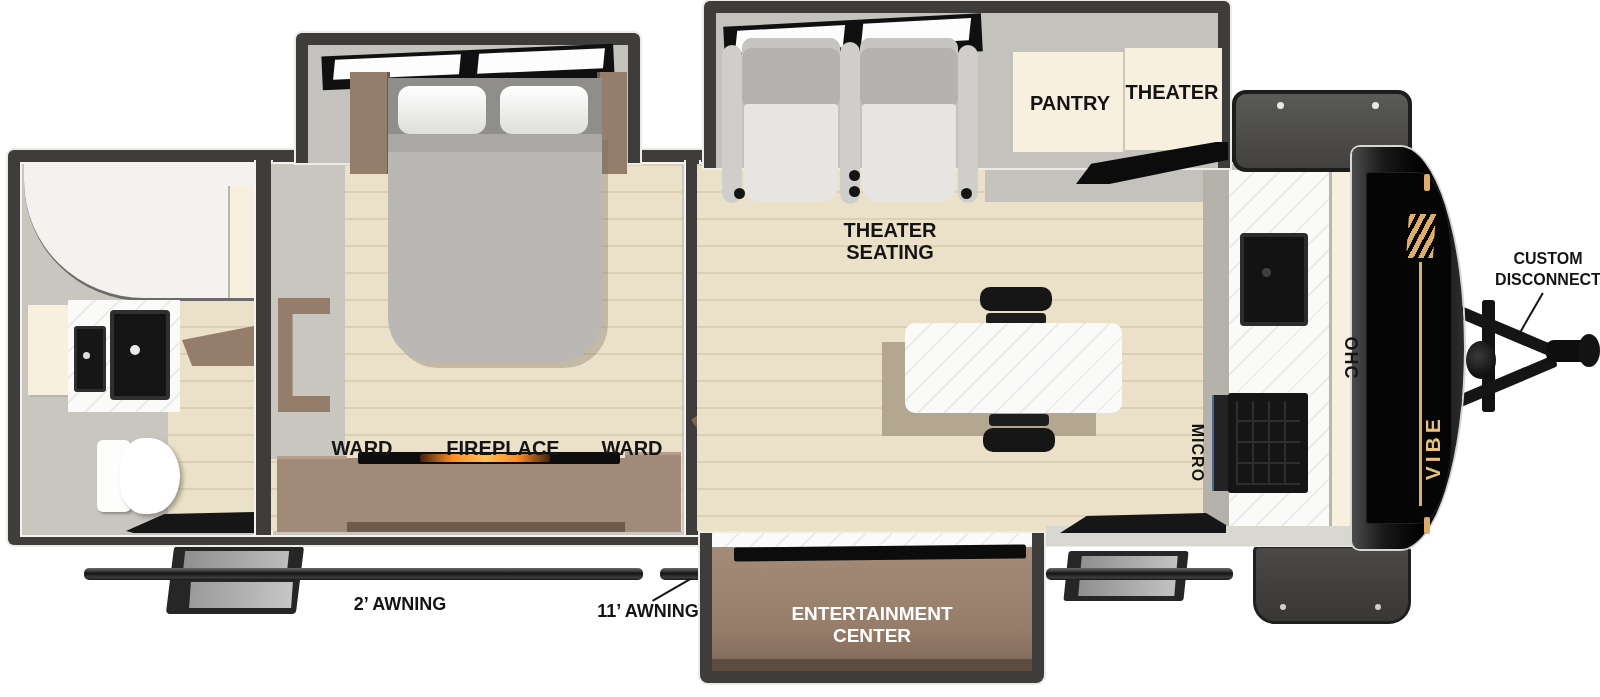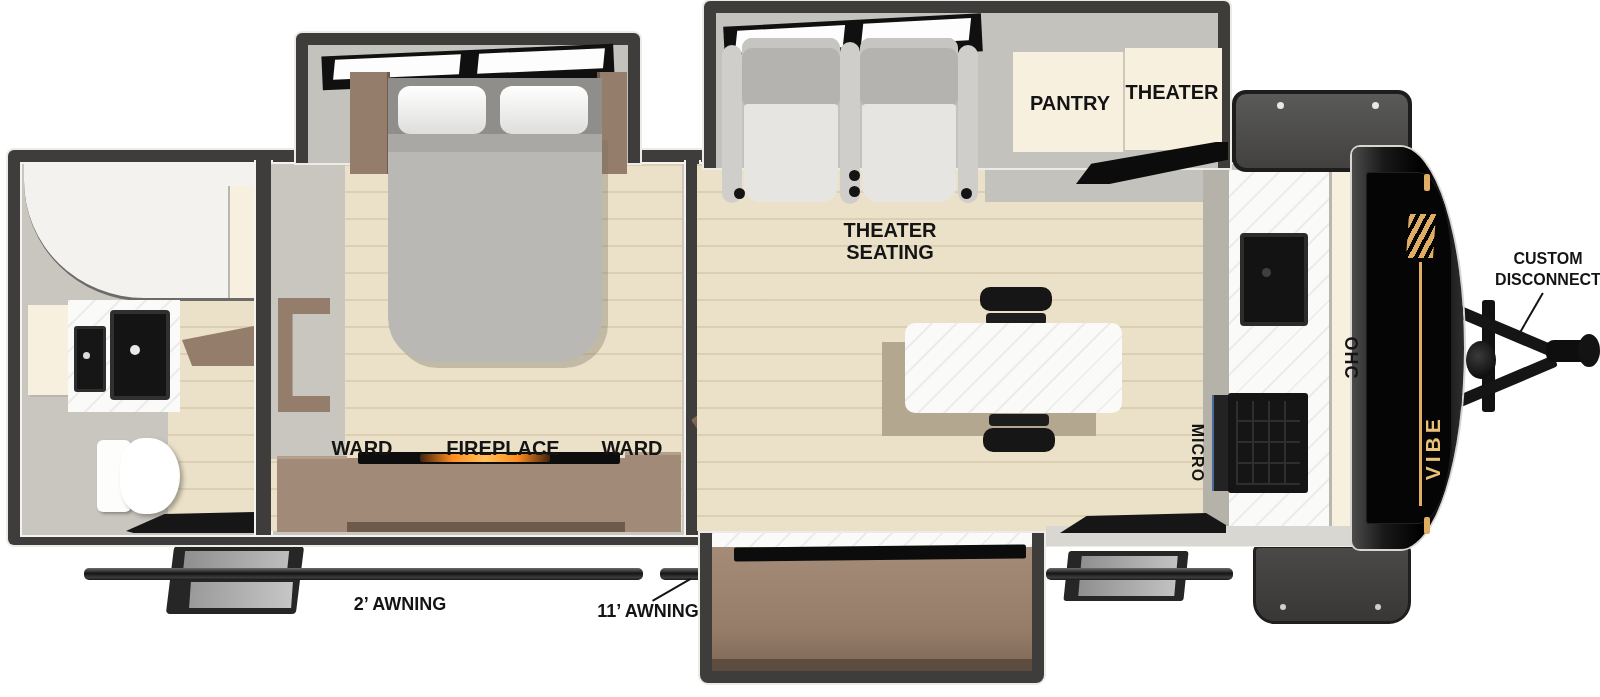--- a/index.html
+++ b/index.html
@@ -178,15 +178,19 @@
   <div class="label" style="left:1494px;top:249px;width:108px;font-size:16px;line-height:1.3;">
     <span>CUSTOM</span><br>
     <span>DISCONNECT</span>
   </div>
   <div class="abs ptr" style="left:1518px;top:334px;width:48px;transform:rotate(-60deg);z-index:7;"></div>
 
   <div class="label" style="left:330px;top:594px;width:140px;font-size:18px;">2’ AWNING</div>
   <div class="label" style="left:578px;top:601px;width:140px;font-size:18px;">11’ AWNING</div>
   <div class="abs ptr" style="left:652px;top:600px;width:44px;transform:rotate(-30deg);z-index:7;"></div>
 
+  <div class="wlabel" style="left:762px;top:603px;width:220px;font-size:19px;">
+    <span>ENTERTAINMENT</span><br>
+    <span>CENTER</span>
+  </div>
 
 
 </div>
 
 </body></html>

